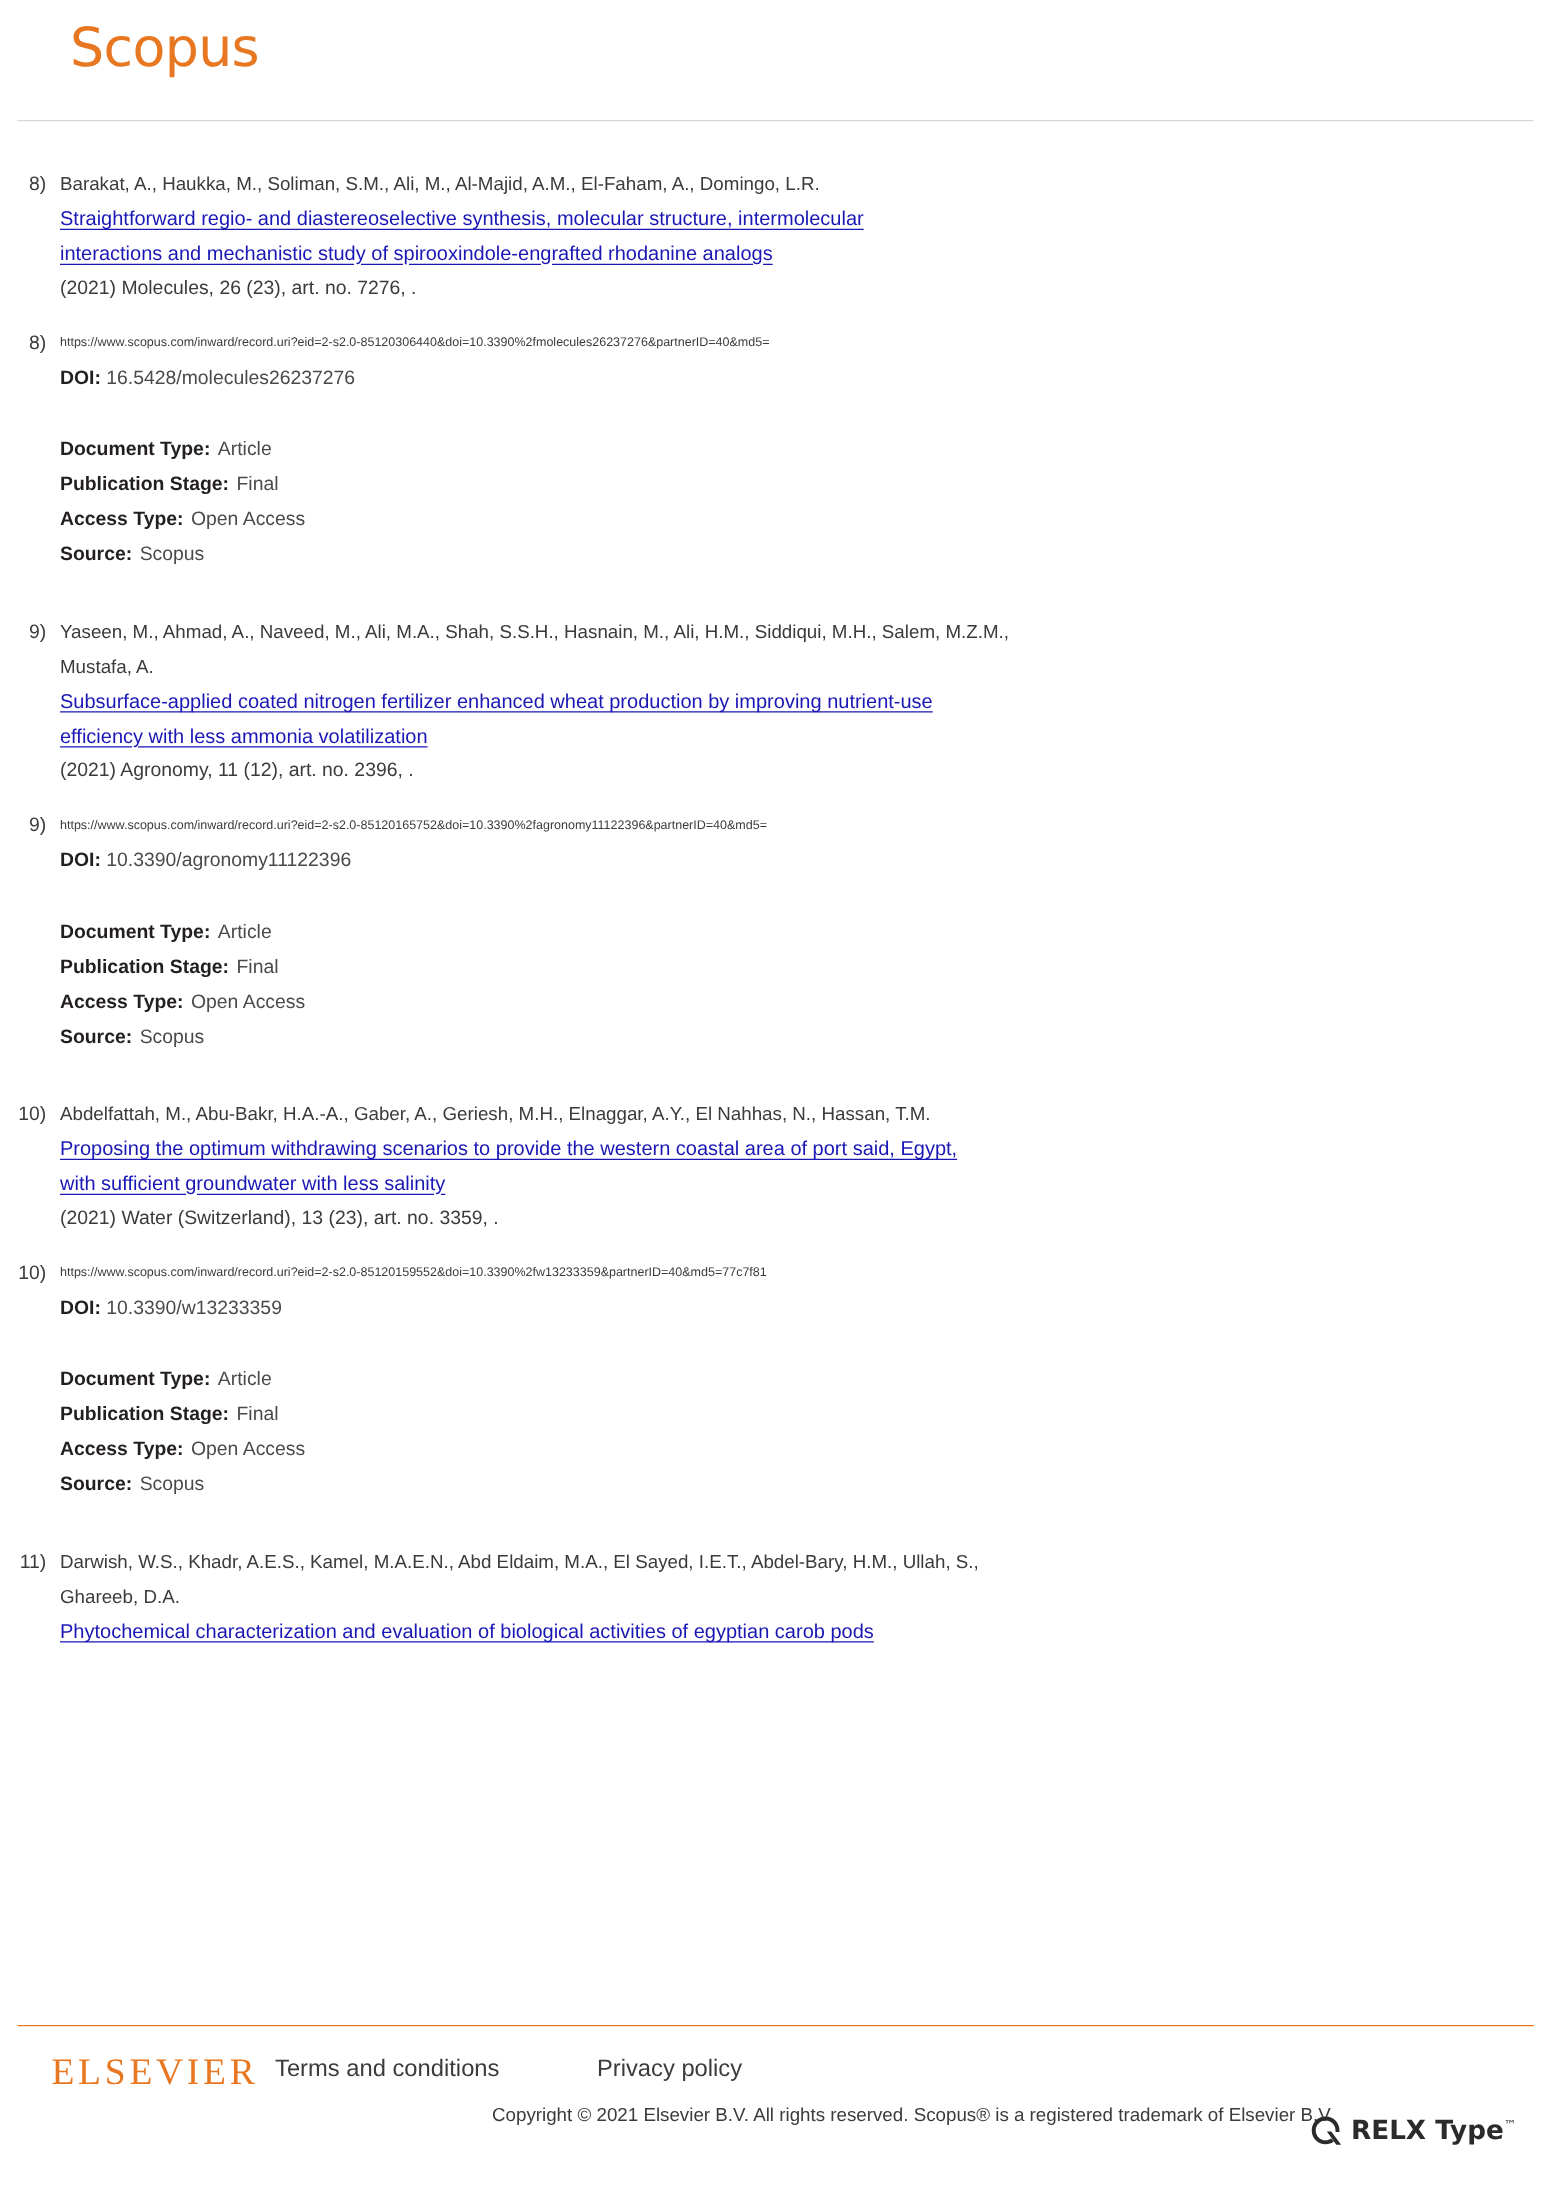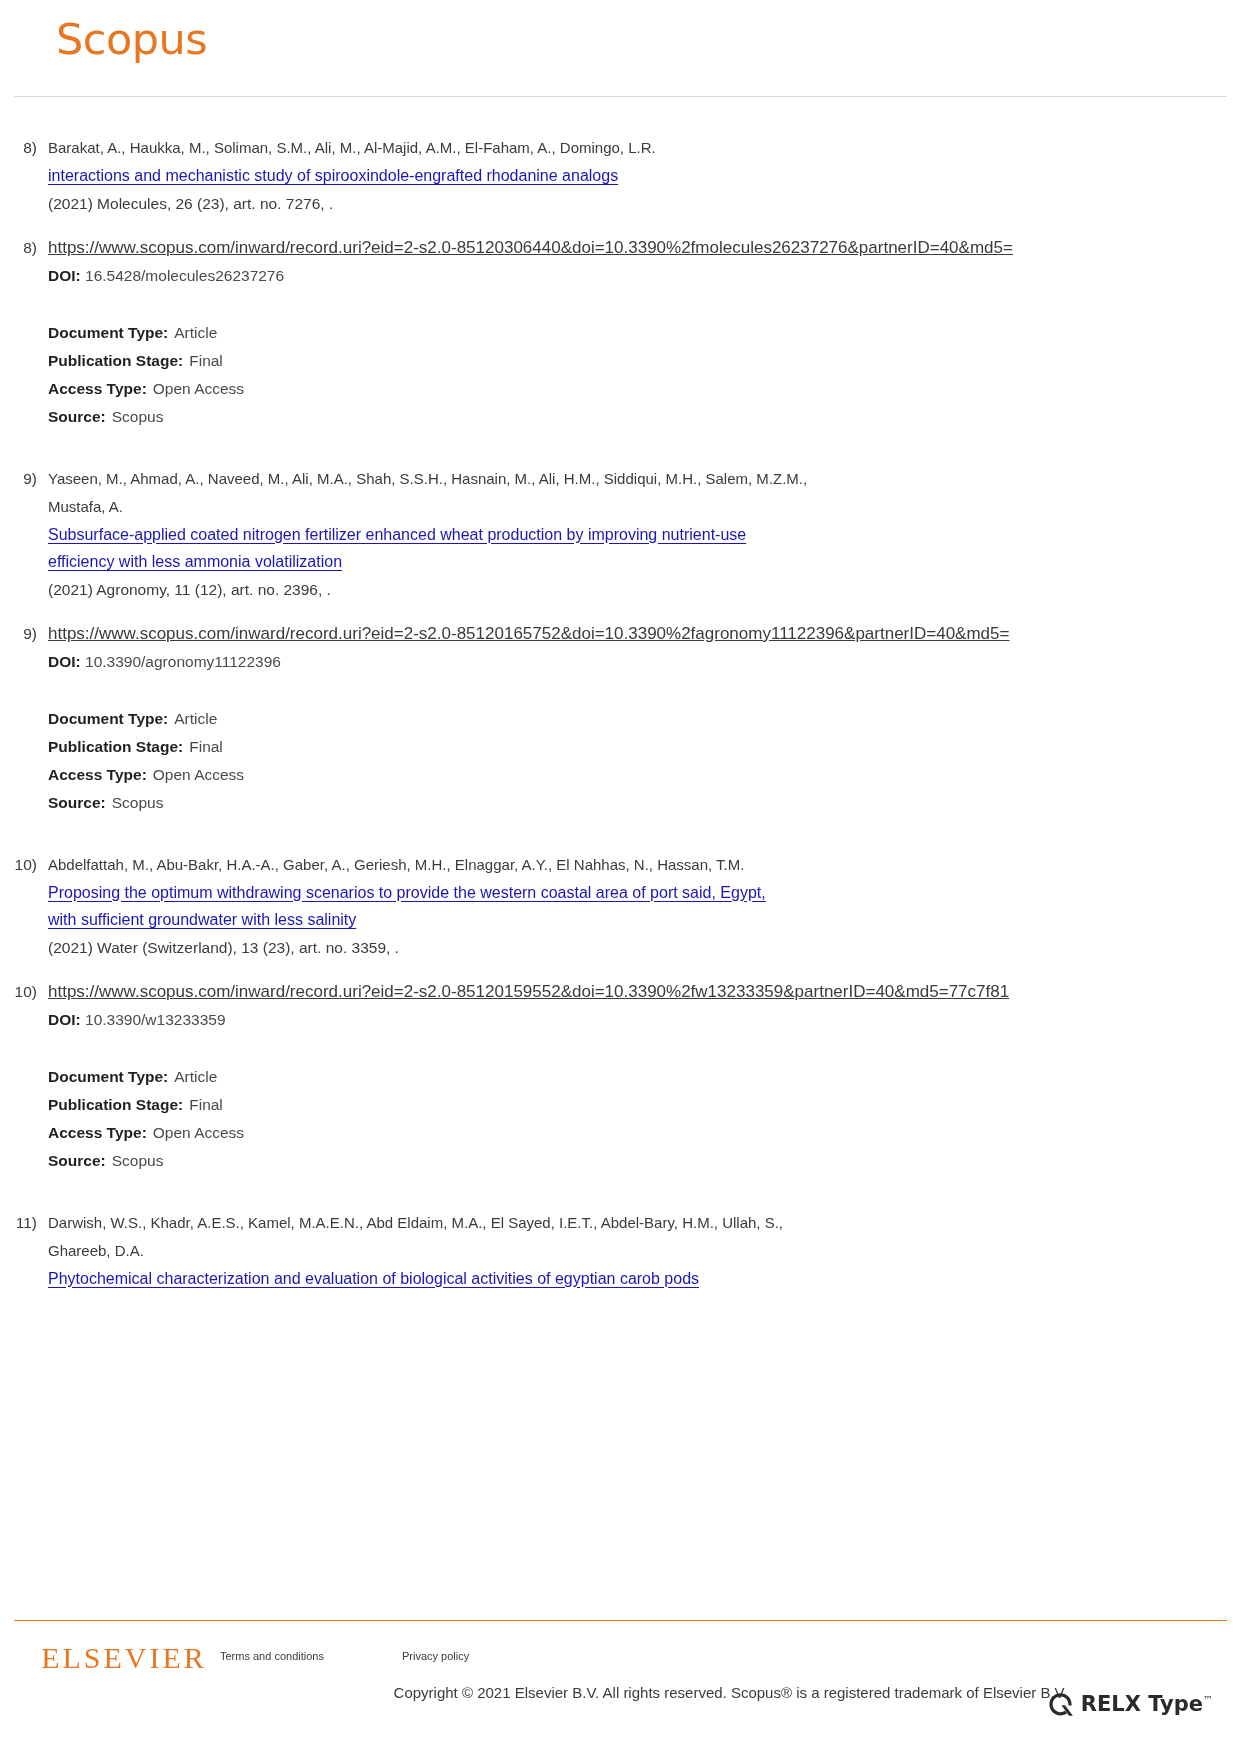--- a/index.html
+++ b/index.html
@@ -90,26 +90,25 @@
   }
 
   .citation {
     font-size: 15.5px;
     line-height: 28px;
     color: #3b3b3b;
   }
 
   .url-row { margin-top: 16px; }
   .url-text {
-    font-size: 17px;
+    font-size: 10px;
     line-height: 28px;
     color: #3b3b3b;
     white-space: nowrap;
     overflow: hidden;
-    text-decoration: underline;
   }
   .doi-row {
     font-size: 15.5px;
     line-height: 28px;
     color: #3b3b3b;
   }
   .doi-label { font-weight: 700; color: #231f20; }
   .doi-val { color: #4a4a4a; }
 
   .meta-block { margin-top: 29px; }
@@ -150,21 +149,21 @@
     font-family: "Liberation Serif", serif;
     font-size: 30px;
     letter-spacing: 3.0px;
     color: #e87722;
     line-height: 1;
   }
   .footer-text { flex: 1 1 auto; padding-top: 4px; }
   .footer-links {
     display: flex;
     gap: 78px;
-    font-size: 11px;
+    font-size: 19px;
     color: #3b3b3b;
     line-height: 22px;
   }
   .footer-links span { cursor: pointer; }
   .copyright {
     margin-top: 16px;
     font-size: 15px;
     color: #3b3b3b;
     line-height: 20px;
   }
@@ -201,20 +200,21 @@
 </div>
 <div class="header-rule"></div>
 
 <div class="content">
 
   <div class="record">
     <div class="line">
       <div class="idx">8)</div>
       <div class="body-col">
         <div class="authors">Barakat, A., Haukka, M., Soliman, S.M., Ali, M., Al-Majid, A.M., El-Faham, A., Domingo, L.R.</div>
+        <a class="title-link">Straightforward regio- and diastereoselective synthesis, molecular structure, intermolecular</a>
         <a class="title-link">interactions and mechanistic study of spirooxindole-engrafted rhodanine analogs</a>
         <div class="citation">(2021) Molecules, 26 (23), art. no. 7276, .</div>
       </div>
     </div>
     <div class="line url-row">
       <div class="idx">8)</div>
       <div class="body-col">
         <div class="url-text">https://www.scopus.com/inward/record.uri?eid=2-s2.0-85120306440&amp;doi=10.3390%2fmolecules26237276&amp;partnerID=40&amp;md5=</div>
         <div class="doi-row">
           <span class="doi-label">DOI:</span>

